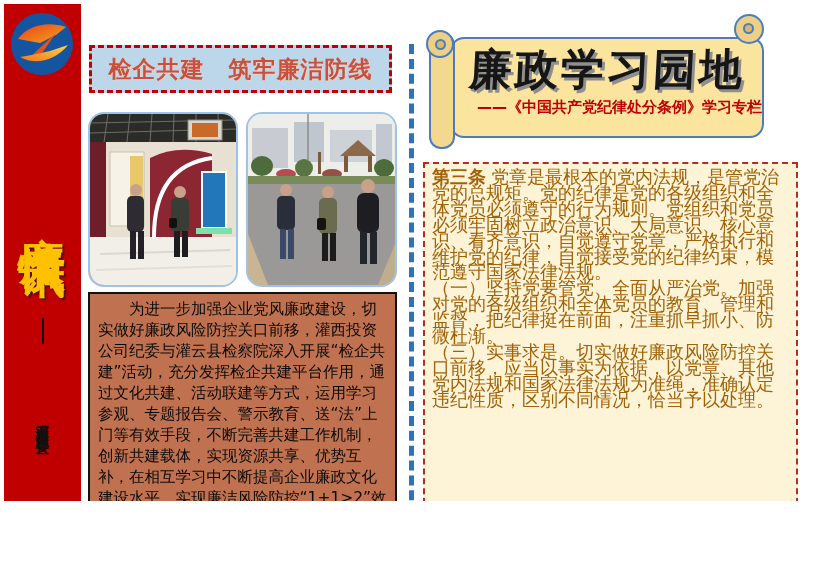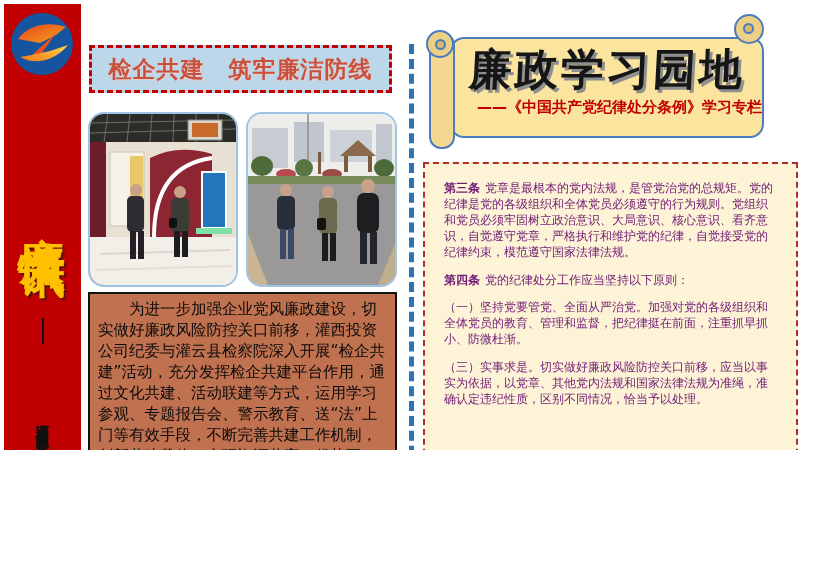--- a/index.html
+++ b/index.html
@@ -1,16 +1,16 @@
 <!DOCTYPE html>
 <html><head>
 <meta charset="utf-8">
 <style>
   html,body{margin:0;padding:0;background:#fff;}
-  .page{position:relative;width:813px;height:450px;background:#ffffff;overflow:hidden;
+  .page{position:relative;width:813px;height:501px;background:#ffffff;overflow:hidden;
         font-family:"DejaVu Sans","Liberation Sans",sans-serif;}
   .page-bottom-edge{position:absolute;left:0;top:574px;width:813px;height:2px;background:#c9c9c9;}
 
   
   .masthead{position:absolute;left:4px;top:4px;width:77px;height:514px;background:#C00000;}
   .logo{position:absolute;left:6px;top:8px;width:64px;height:64px;}
   .masthead-title{position:absolute;left:0;top:98px;width:77px;height:215px;
         writing-mode:vertical-rl;text-orientation:upright;
         font-family:"DejaVu Serif","Liberation Serif",serif;
         font-size:46px;font-weight:bold;color:#FFC000;line-height:77px;text-align:center;
@@ -48,21 +48,21 @@
   .curl-tr{left:310px;top:4px;width:26px;height:26px;}
   .scroll-curl::after{content:"";position:absolute;left:7px;top:7px;width:7px;height:7px;
         border:2px solid #4C7CBE;border-radius:50%;background:#D9B968;}
   .scroll-title{text-align:center;font-family:"DejaVu Serif","Liberation Serif",serif;
         font-size:43px;font-weight:900;color:#161616;letter-spacing:3px;line-height:52px;
         text-shadow:3px 3px 0 #8f8f8f;transform:skewX(-3deg);}
   .scroll-subtitle{text-align:right;font-size:15px;font-weight:bold;color:#C00000;
         margin-top:3px;padding-left:14px;}
   .study-box{position:absolute;left:423px;top:162px;width:357px;height:338px;
         background:#FDF3D6;border:2px dashed #B42D22;padding:5px 7px;}
-  .study-box p{margin:12px;font-size:12px;line-height:15.9px;color:#701a75;}
+  .study-box p{margin:0;font-size:18px;line-height:15.9px;color:#a16207;}
   .study-box b{margin-right:5px;}
 
   
   .footer-arrow{position:absolute;left:44px;top:514px;width:760px;height:18px;}
   .page-badge{position:absolute;left:714px;top:527px;width:37px;height:24px;background:#C00000;
         border:2px solid #DD9F2F;border-radius:50%;display:flex;align-items:center;justify-content:center;}
   .page-badge span{font-size:14px;color:#1a1a1a;font-weight:bold;}
 </style>
 </head>
 <body>
@@ -201,21 +201,20 @@
     <div class="scroll-curl curl-tl"></div>
     <div class="scroll-curl curl-tr"></div>
     <div class="scroll-body">
       <div class="scroll-title">廉政学习园地</div>
       <div class="scroll-subtitle">——《中国共产党纪律处分条例》学习专栏</div>
     </div>
   </div>
 
   <div class="study-box">
     <p><b>第三条</b><span>党章是最根本的党内法规，是管党治党的总规矩。党的纪律是党的各级组织和全体党员必须遵守的行为规则。党组织和党员必须牢固树立政治意识、大局意识、核心意识、看齐意识，自觉遵守党章，严格执行和维护党的纪律，自觉接受党的纪律约束，模范遵守国家法律法规。</span></p>
-    <p><b>第四条</b><span>党的纪律处分工作应当坚持以下原则：</span></p>
     <p>（一）坚持党要管党、全面从严治党。加强对党的各级组织和全体党员的教育、管理和监督，把纪律挺在前面，注重抓早抓小、防微杜渐。</p>
     <p>（三）实事求是。切实做好廉政风险防控关口前移，应当以事实为依据，以党章、其他党内法规和国家法律法规为准绳，准确认定违纪性质，区别不同情况，恰当予以处理。</p>
   </div>
 
   <div class="footer-arrow">
     <svg viewBox="0 0 760 18" width="760" height="18">
       <path d="M1,5.5 H728 V2 L757,9 L728,16 V12.5 H1 Z" fill="#C00000" stroke="#FFC000" stroke-width="1.6"></path>
     </svg>
   </div>
 

